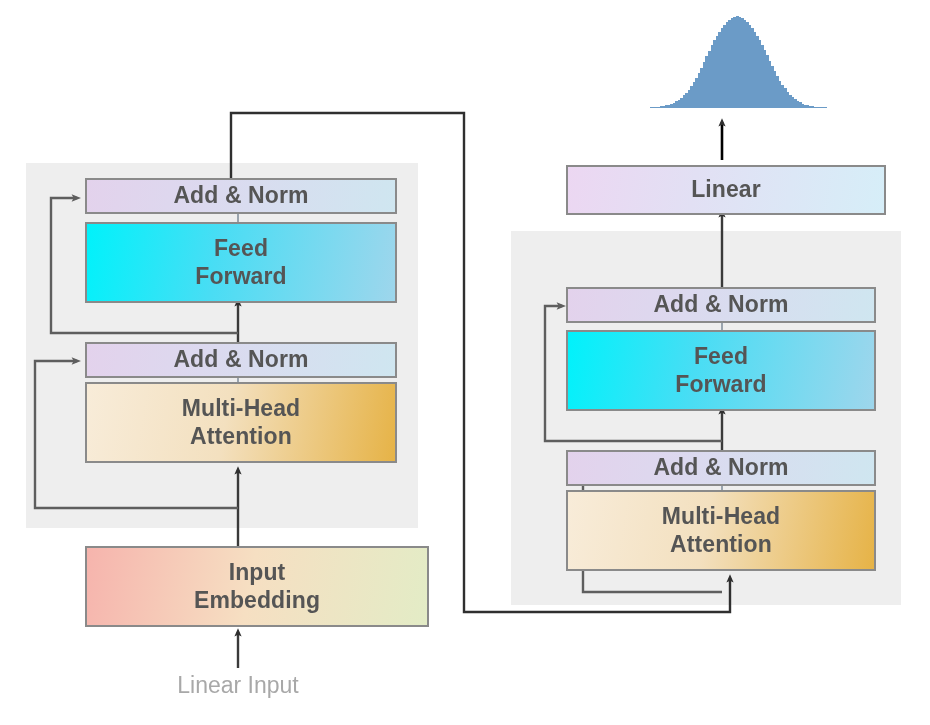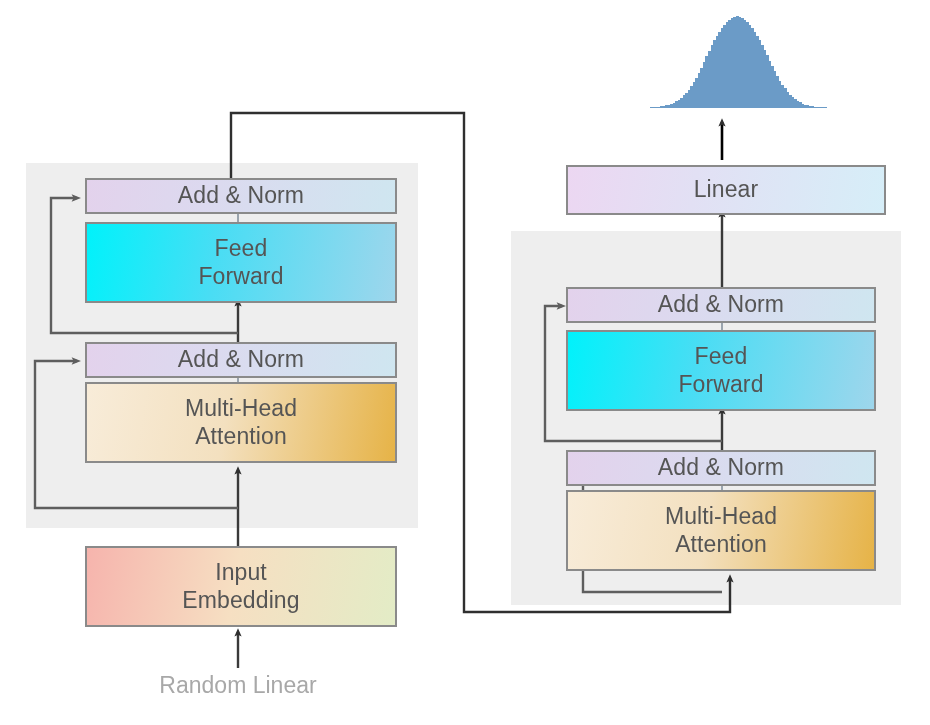--- a/index.html
+++ b/index.html
@@ -38,20 +38,21 @@
     border-radius: 0;
     display: flex;
     align-items: center;
     justify-content: center;
     text-align: center;
     color: #555555;
     line-height: 1.18;
     letter-spacing: 0.1px;
     white-space: pre-line;
     font-size: 23px;
+    font-weight: bold;
   }
   .node.one-line { font-size: 23px; }
   .free-label {
     position: absolute;
     color: #a8a8a8;
     font-size: 23px;
     text-align: center;
     white-space: nowrap;
   }
   .histogram {
@@ -116,25 +117,25 @@
               background:linear-gradient(100deg,#00f2fb 0%,#49ddf4 42%,#9ed6ec 100%);">Feed
 Forward</div>
 
   <div class="node one-line" style="left:85px; top:342px; width:312px; height:36px;
               background:linear-gradient(100deg,#e3d2ec 0%,#dcd9ef 38%,#cfe6f0 100%);">Add &amp; Norm</div>
 
   <div class="node" style="left:85px; top:382px; width:312px; height:81px;
               background:linear-gradient(100deg,#f8ecd9 0%,#f3e0bf 45%,#e6b347 100%);">Multi-Head
 Attention</div>
 
-  <div class="node" style="left:85px; top:546px; width:312px; height:81px;
+  <div class="node" style="left:85px; top:546px; width:344px; height:81px;
               background:linear-gradient(100deg,#f6b4ad 0%,#f6dfc2 48%,#e3ecc6 100%);">Input
 Embedding</div>
 
-  <div class="free-label" style="left:88px; top:672px; width:300px;">Random Linear</div>
+  <div class="free-label" style="left:88px; top:672px; width:300px;">Linear Input</div>
 
   <div class="node one-line" style="left:566px; top:287px; width:310px; height:36px;
               background:linear-gradient(100deg,#e3d2ec 0%,#dcd9ef 38%,#cfe6f0 100%);">Add &amp; Norm</div>
 
   <div class="node" style="left:566px; top:330px; width:310px; height:81px;
               background:linear-gradient(100deg,#00f2fb 0%,#49ddf4 42%,#9ed6ec 100%);">Feed
 Forward</div>
 
   <div class="node one-line" style="left:566px; top:450px; width:310px; height:36px;
               background:linear-gradient(100deg,#e3d2ec 0%,#dcd9ef 38%,#cfe6f0 100%);">Add &amp; Norm</div>

